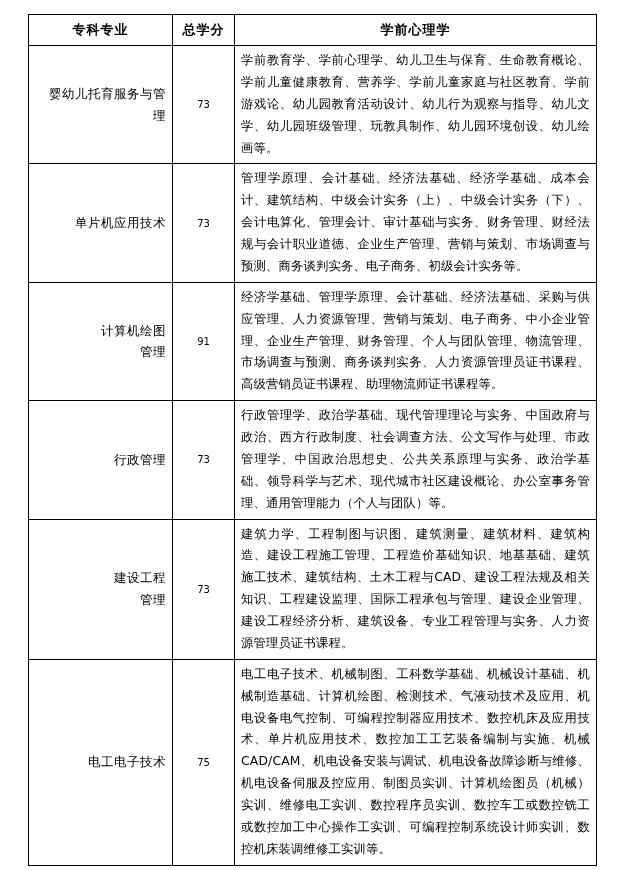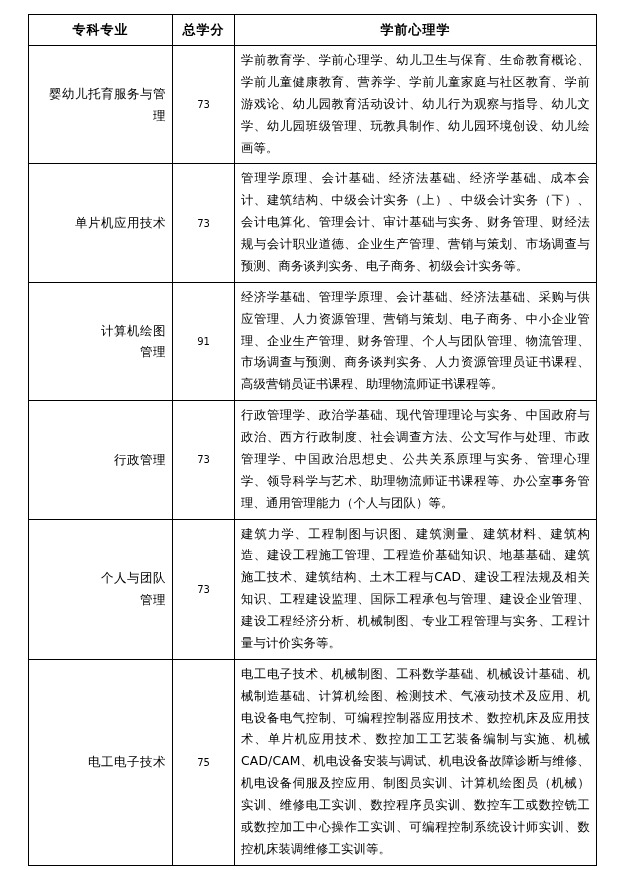--- a/index.html
+++ b/index.html
@@ -102,29 +102,29 @@
           <span class="major-line">管理</span>
         </td>
         <td class="credits">91</td>
         <td class="courses">经济学基础、管理学原理、会计基础、经济法基础、采购与供应管理、人力资源管理、营销与策划、电子商务、中小企业管理、企业生产管理、财务管理、个人与团队管理、物流管理、市场调查与预测、商务谈判实务、人力资源管理员证书课程、高级营销员证书课程、助理物流师证书课程等。</td>
       </tr>
       <tr>
         <td class="major">
           <span class="major-line">行政管理</span>
         </td>
         <td class="credits">73</td>
-        <td class="courses">行政管理学、政治学基础、现代管理理论与实务、中国政府与政治、西方行政制度、社会调查方法、公文写作与处理、市政管理学、中国政治思想史、公共关系原理与实务、管理心理学、领导科学与艺术、助理物流师证书课程等、办公室事务管理、通用管理能力（个人与团队）等。</td>
+        <td class="courses">行政管理学、政治学基础、现代管理理论与实务、中国政府与政治、西方行政制度、社会调查方法、公文写作与处理、市政管理学、中国政治思想史、公共关系原理与实务、政治学基础、领导科学与艺术、现代城市社区建设概论、办公室事务管理、通用管理能力（个人与团队）等。</td>
       </tr>
       <tr>
         <td class="major">
-          <span class="major-line">个人与团队</span>
+          <span class="major-line">建设工程</span>
           <span class="major-line">管理</span>
         </td>
         <td class="credits">73</td>
-        <td class="courses">建筑力学、工程制图与识图、建筑测量、建筑材料、建筑构造、建设工程施工管理、工程造价基础知识、地基基础、建筑施工技术、建筑结构、土木工程与CAD、建设工程法规及相关知识、工程建设监理、国际工程承包与管理、建设企业管理、建设工程经济分析、机械制图、专业工程管理与实务、工程计量与计价实务等。</td>
+        <td class="courses">建筑力学、工程制图与识图、建筑测量、建筑材料、建筑构造、建设工程施工管理、工程造价基础知识、地基基础、建筑施工技术、建筑结构、土木工程与CAD、建设工程法规及相关知识、工程建设监理、国际工程承包与管理、建设企业管理、建设工程经济分析、建筑设备、专业工程管理与实务、人力资源管理员证书课程。</td>
       </tr>
       <tr>
         <td class="major">
           <span class="major-line">电工电子技术</span>
         </td>
         <td class="credits">75</td>
         <td class="courses">电工电子技术、机械制图、工科数学基础、机械设计基础、机械制造基础、计算机绘图、检测技术、气液动技术及应用、机电设备电气控制、可编程控制器应用技术、数控机床及应用技术、单片机应用技术、数控加工工艺装备编制与实施、机械CAD/CAM、机电设备安装与调试、机电设备故障诊断与维修、机电设备伺服及控应用、制图员实训、计算机绘图员（机械）实训、维修电工实训、数控程序员实训、数控车工或数控铣工或数控加工中心操作工实训、可编程控制系统设计师实训、数控机床装调维修工实训等。</td>
       </tr>
     </tbody>
   </table>

